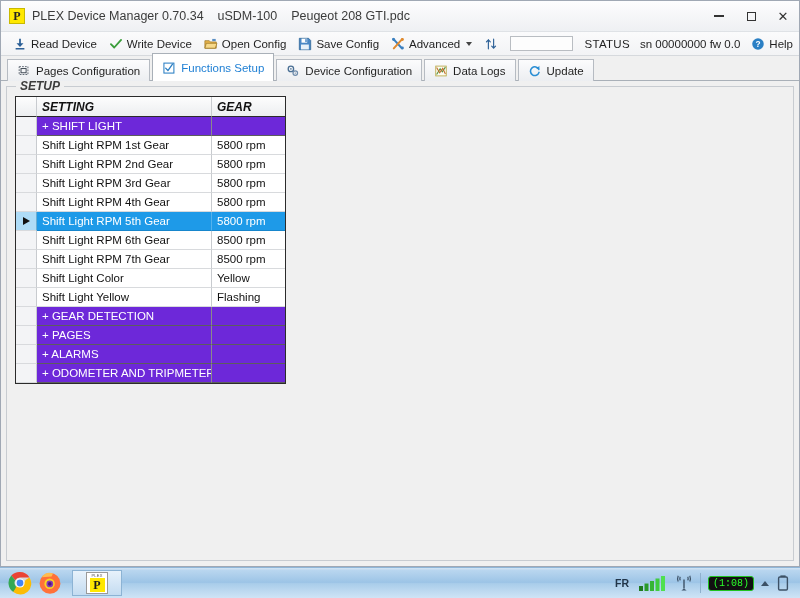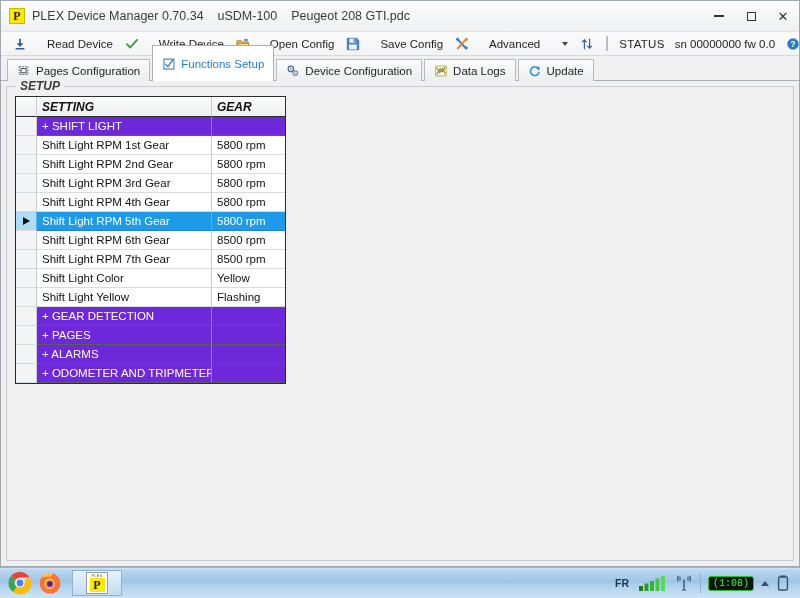--- a/index.html
+++ b/index.html
@@ -79,21 +79,21 @@
     border-bottom: 1px solid #d6d9dd;
     font-size: 11.5px;
     color: #1f1f1f;
     padding-left: 6px;
   }
   .tb-item {
     display: flex;
     align-items: center;
     height: 33px;
     padding: 0 6px;
-    gap: 20px;
+    gap: 4px;
     white-space: nowrap;
   }
   .tb-ico { width: 14px; height: 14px; display: block; flex: none; }
   .tb-caret {
     width: 0; height: 0;
     border-left: 3.5px solid transparent;
     border-right: 3.5px solid transparent;
     border-top: 4px solid #444;
     margin-left: 2px;
   }
@@ -138,21 +138,21 @@
     border-bottom: none;
     margin-right: 2px;
     box-sizing: border-box;
     position: relative;
     z-index: 1;
     white-space: nowrap;
   }
   .tab.active {
     background: #ffffff;
     color: #1e7fd4;
-    height: 36px;
+    height: 28px;
     z-index: 3;
     border-color: #a9b0b8;
   }
   .tab-ico { width: 14px; height: 14px; flex: none; display: block; }
 
   
   .content {
     flex: 1;
     background: #f0f0f0;
     padding: 4px 5px 5px 5px;

